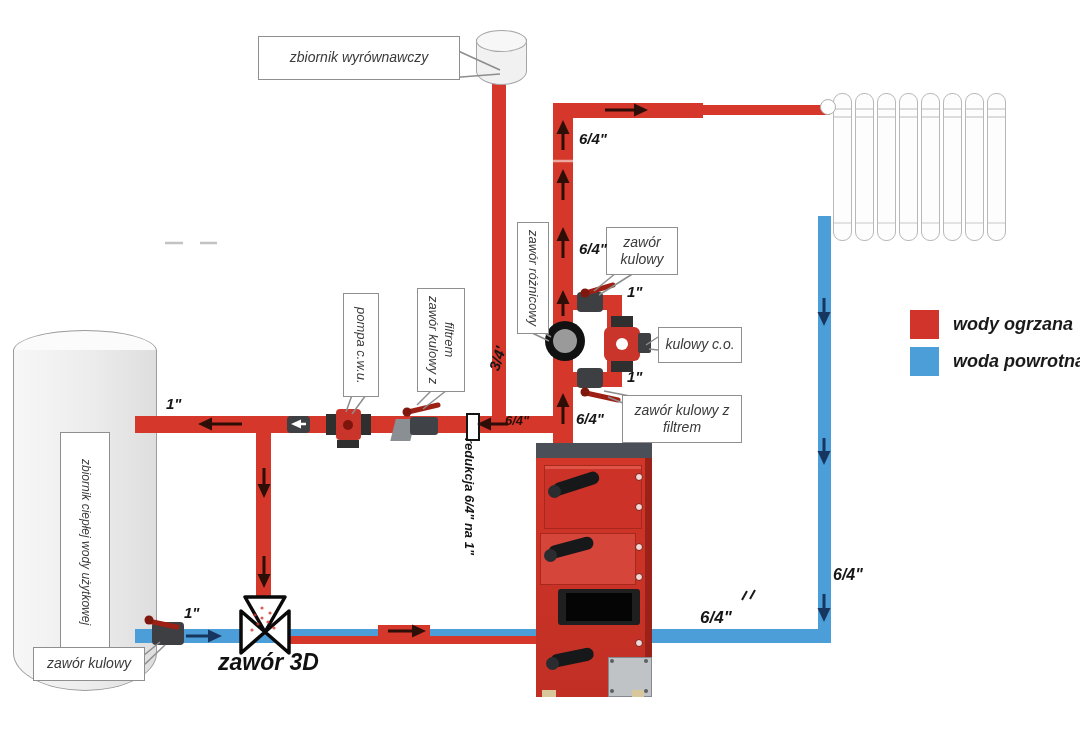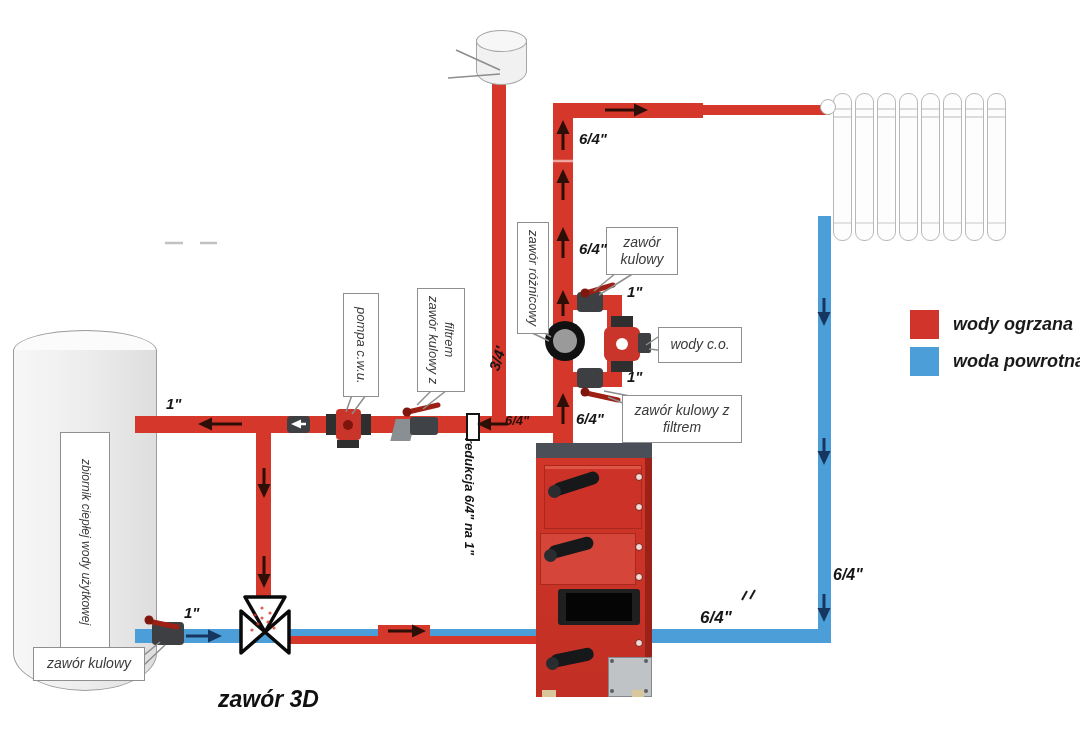--- a/index.html
+++ b/index.html
@@ -270,39 +270,42 @@
     <circle class="spk" cx="270" cy="613" r="1.6"></circle>
       <circle class="spk" cx="258" cy="624" r="1.6"></circle>
     <circle class="spk" cx="268" cy="622" r="1.6"></circle>
       <circle class="spk" cx="252" cy="630" r="1.6"></circle>
     <circle class="spk" cx="274" cy="628" r="1.6"></circle>
       <circle class="spk" cx="262" cy="618" r="1.6"></circle>
 
     <path d="M742,600 l5,-9 M750,599 l5,-9" stroke="#1c1c1c" stroke-width="2" fill="none"></path>
   </svg>
 
+  <div class="lbox" style="left:258px;top:36px;width:200px;height:42px;">
+    <span>zbiornik wyrównawczy</span>
+  </div>
 
   <div class="lbox vtext" style="left:343px;top:293px;width:34px;height:102px;font-size:13px;">
     <span>pompa c.w.u.</span>
   </div>
 
   <div class="lbox vtext2" style="left:417px;top:288px;width:46px;height:102px;font-size:13px;">
     <span>zawór kulowy z filtrem</span>
   </div>
 
   <div class="lbox vtext" style="left:517px;top:222px;width:30px;height:110px;font-size:13px;">
     <span>zawór różnicowy</span>
   </div>
 
   <div class="lbox" style="left:606px;top:227px;width:70px;height:46px;">
     <span>zawór kulowy</span>
   </div>
 
   <div class="lbox" style="left:658px;top:327px;width:82px;height:34px;">
-    <span>wody c.o.</span>
+    <span>kulowy c.o.</span>
   </div>
 
   <div class="lbox" style="left:622px;top:395px;width:118px;height:46px;">
     <span>zawór kulowy z filtrem</span>
   </div>
 
   <div class="lbox" style="left:33px;top:647px;width:110px;height:32px;">
     <span>zawór kulowy</span>
   </div>
 
@@ -314,20 +317,20 @@
   <div class="sz" style="left:579px;top:240px;">6/4"</div>
   <div class="sz" style="left:576px;top:410px;">6/4"</div>
   <div class="sz" style="left:166px;top:395px;">1"</div>
   <div class="sz" style="left:505px;top:413px;font-size:13px;color:#2a0d08;">6/4"</div>
   <div class="sz" style="left:627px;top:283px;">1"</div>
   <div class="sz" style="left:627px;top:368px;">1"</div>
   <div class="sz" style="left:184px;top:604px;">1"</div>
   <div class="sz" style="left:700px;top:608px;font-size:17px;">6/4"</div>
   <div class="sz" style="left:833px;top:566px;font-size:16px;">6/4"</div>
 
-  <div class="abs" style="left:218px;top:649px;z-index:6;font-weight:bold;font-style:italic;font-size:23px;color:#111;margin-top:37px;">zawór 3D</div>
+  <div class="abs" style="left:218px;top:649px;z-index:6;font-weight:bold;font-style:italic;font-size:23px;color:#111;">zawór 3D</div>
 
   <div class="legend-sq" style="left:910px;top:310px;background:#d0342a;"></div>
   <div class="legend-tx" style="left:953px;top:314px;">wody ogrzana</div>
   <div class="legend-sq" style="left:910px;top:347px;background:#4c9ed8;"></div>
   <div class="legend-tx" style="left:953px;top:351px;">woda powrotna</div>
 
 </div>
 
 </body></html>

